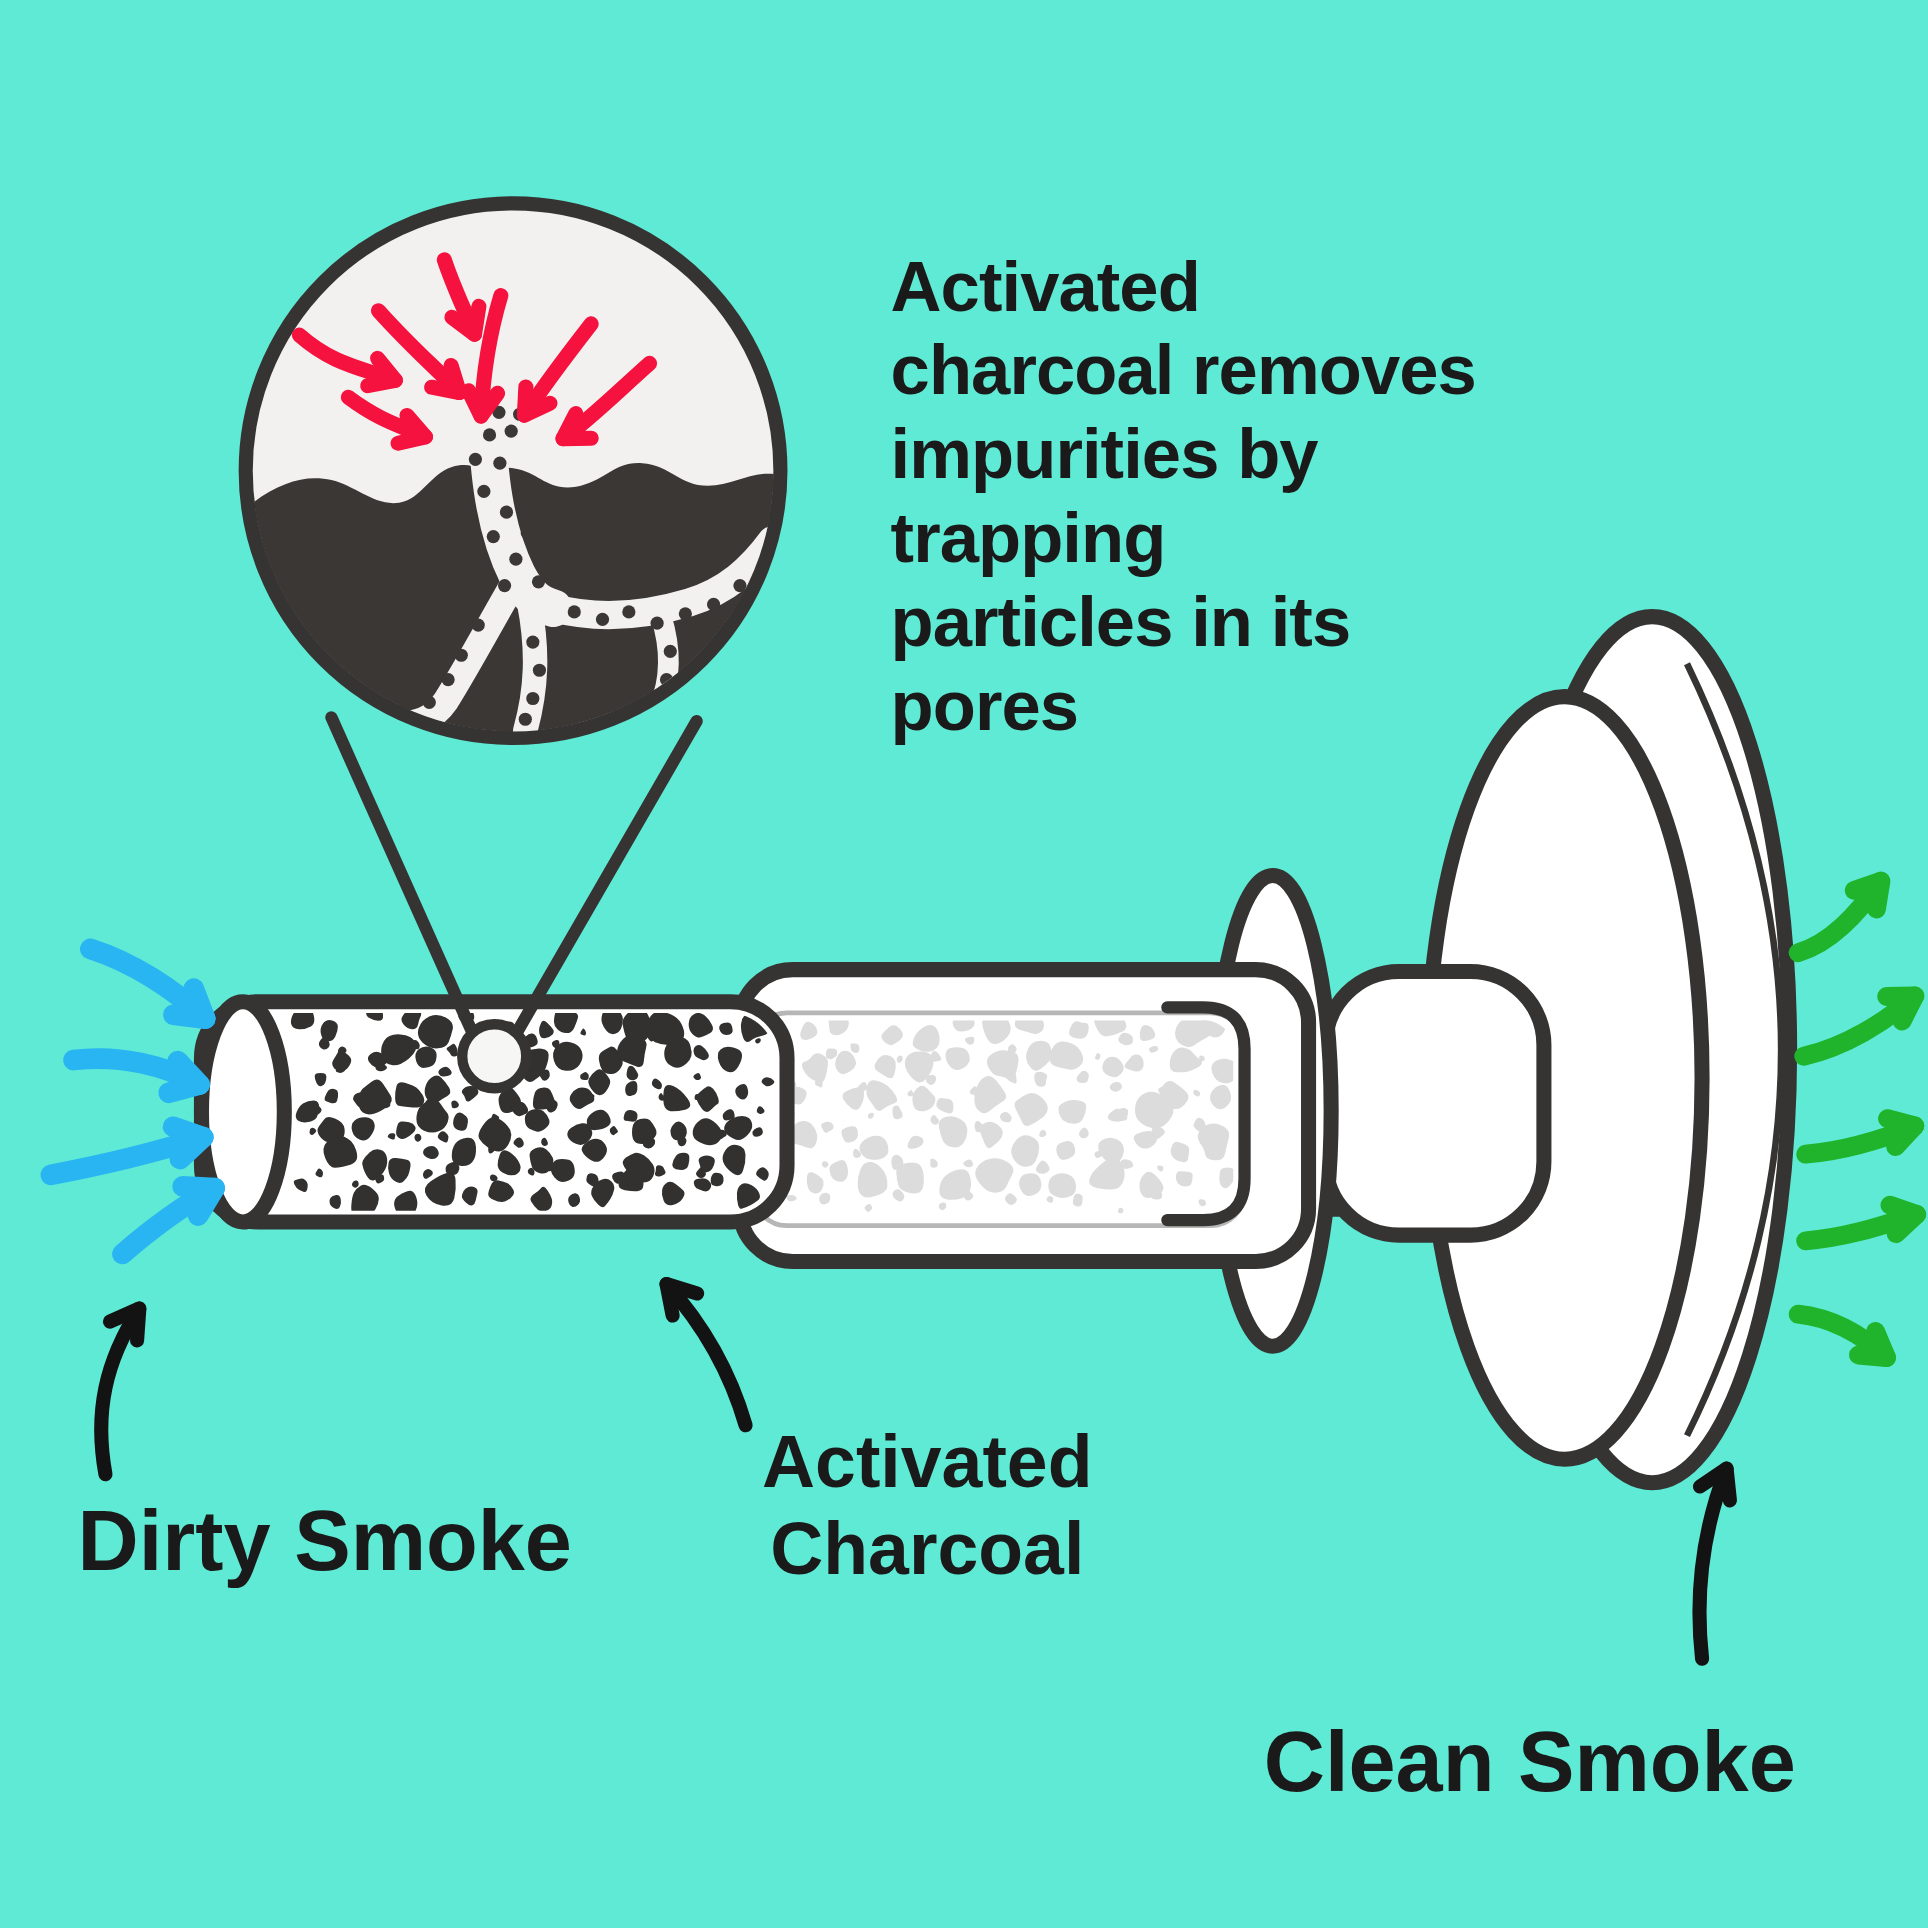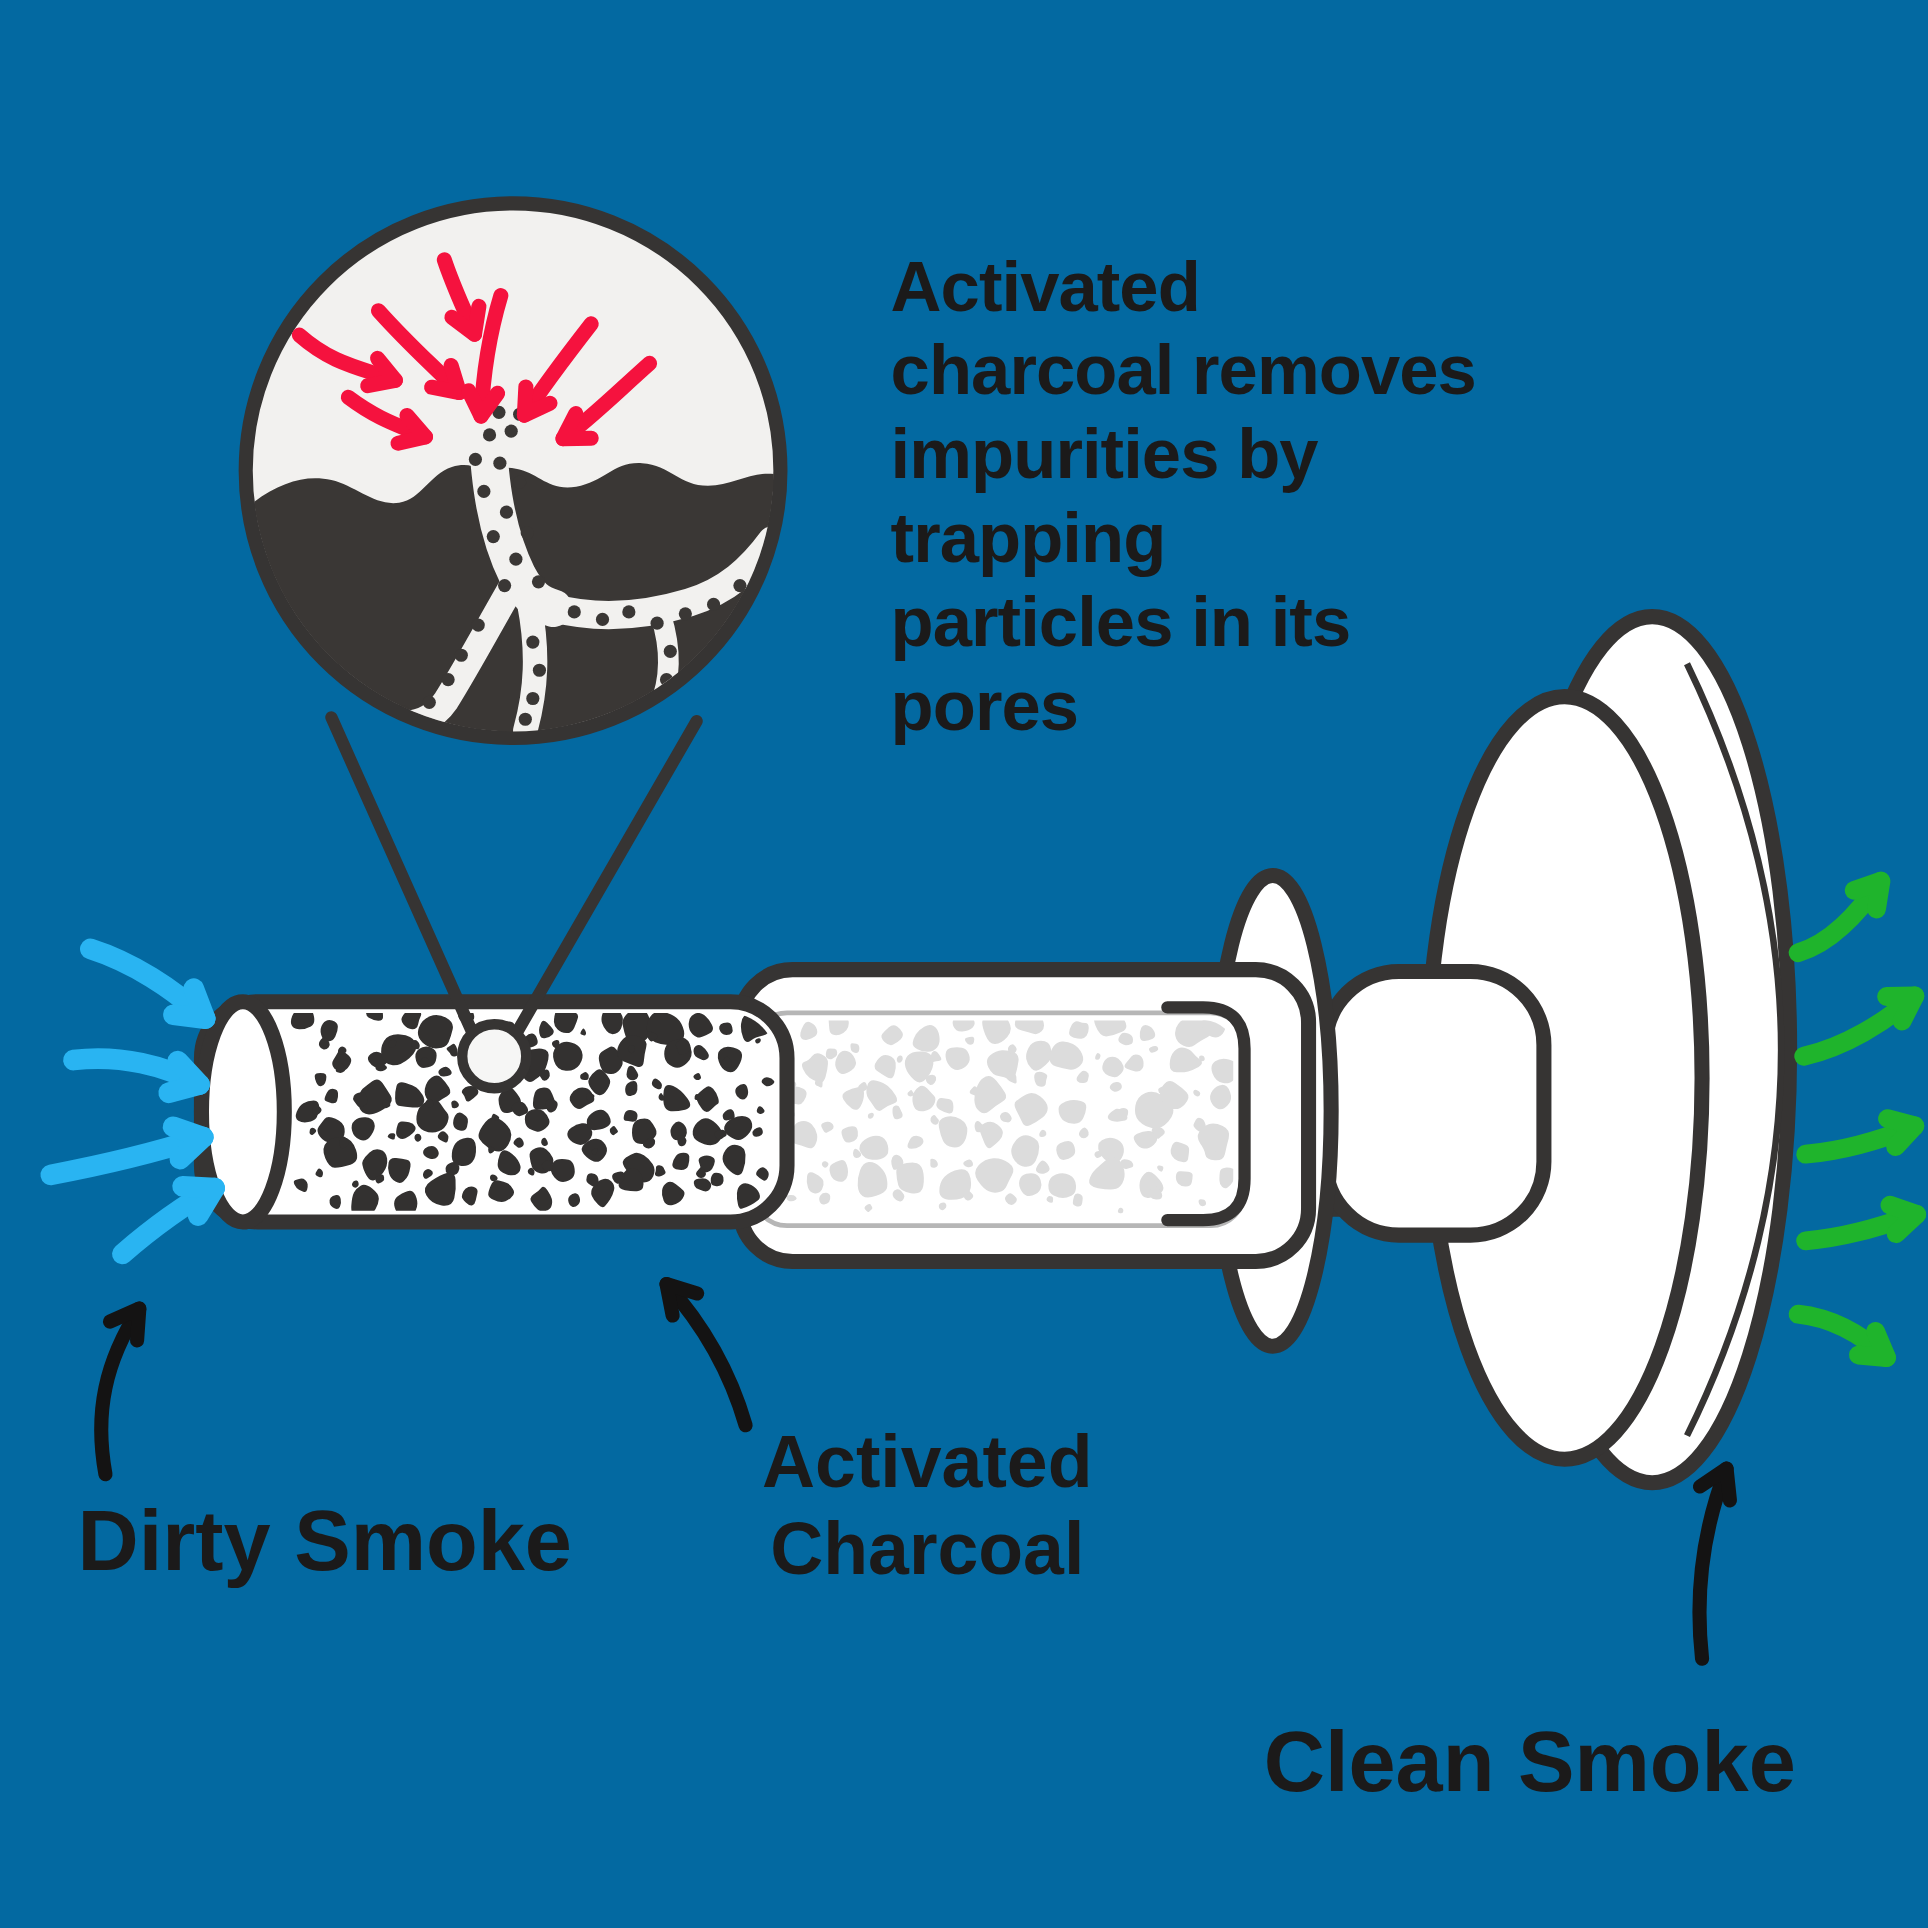--- a/index.html
+++ b/index.html
@@ -1,16 +1,16 @@
 <!DOCTYPE html>
 <html style="--c-outline: #363433; --c-text: #1b1a1a; --c-charcoal: #3a3735; --c-circlebg: #f2f1ef;font-size:15px"><head>
 <meta charset="utf-8">
 <style>
   html,body{margin:0;padding:0;background:#ffffff;}
-  .stage{width:1928px;height:1928px;position:relative;background:#0369a1;overflow:hidden;
+  .stage{width:1928px;height:1928px;position:relative;background:#5eead4;overflow:hidden;
          font-family:"Liberation Sans",sans-serif;}
   svg{display:block;}
   .outline{fill:#ffffff;stroke:var(--c-outline);stroke-width:16;stroke-linejoin:round;}
   .outline-thin{fill:#ffffff;stroke:var(--c-outline);stroke-width:13;stroke-linejoin:round;}
   .open-line{fill:none;stroke:var(--c-outline);stroke-width:13;stroke-linecap:round;}
   .gray-line{fill:#ffffff;stroke:#b6b6b6;stroke-width:5;}
   .conn{stroke:var(--c-outline);stroke-width:13;fill:none;stroke-linecap:round;}
   .mass{fill:var(--c-charcoal);stroke:none;}
   .channel{fill:none;stroke:var(--c-circlebg);stroke-linecap:round;stroke-linejoin:round;}
   .poredot{fill:var(--c-charcoal);}

